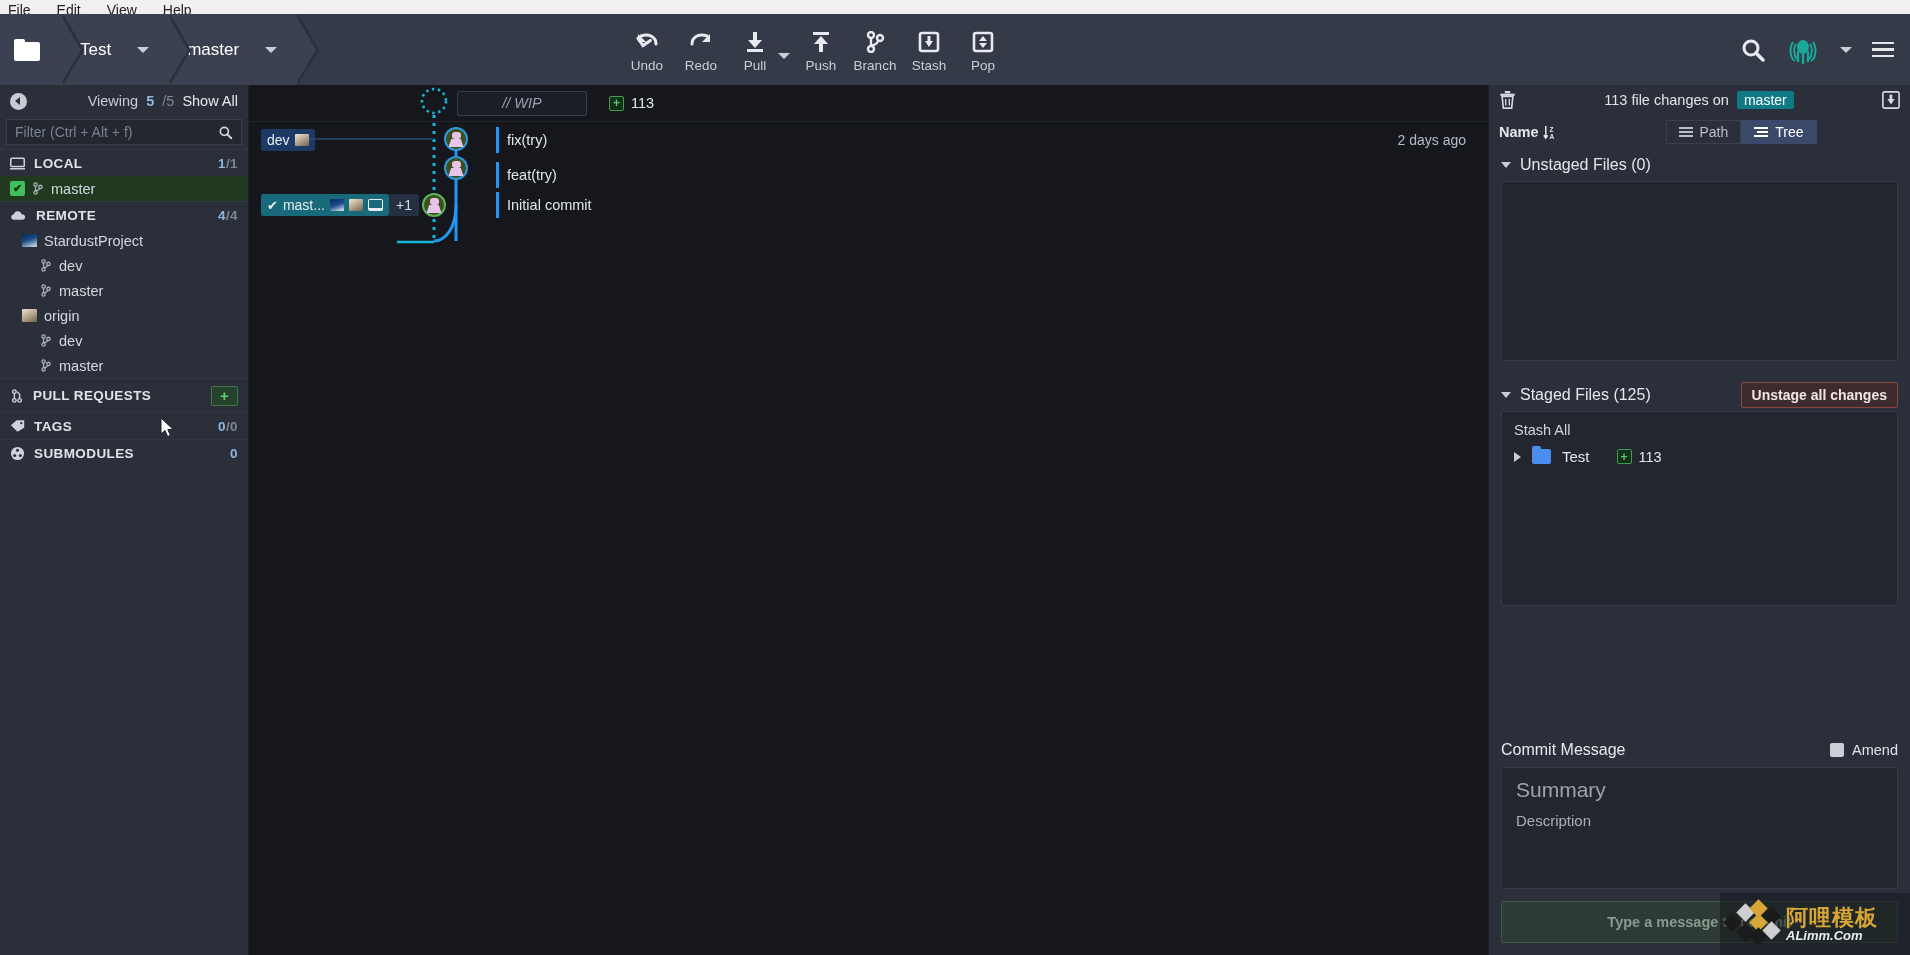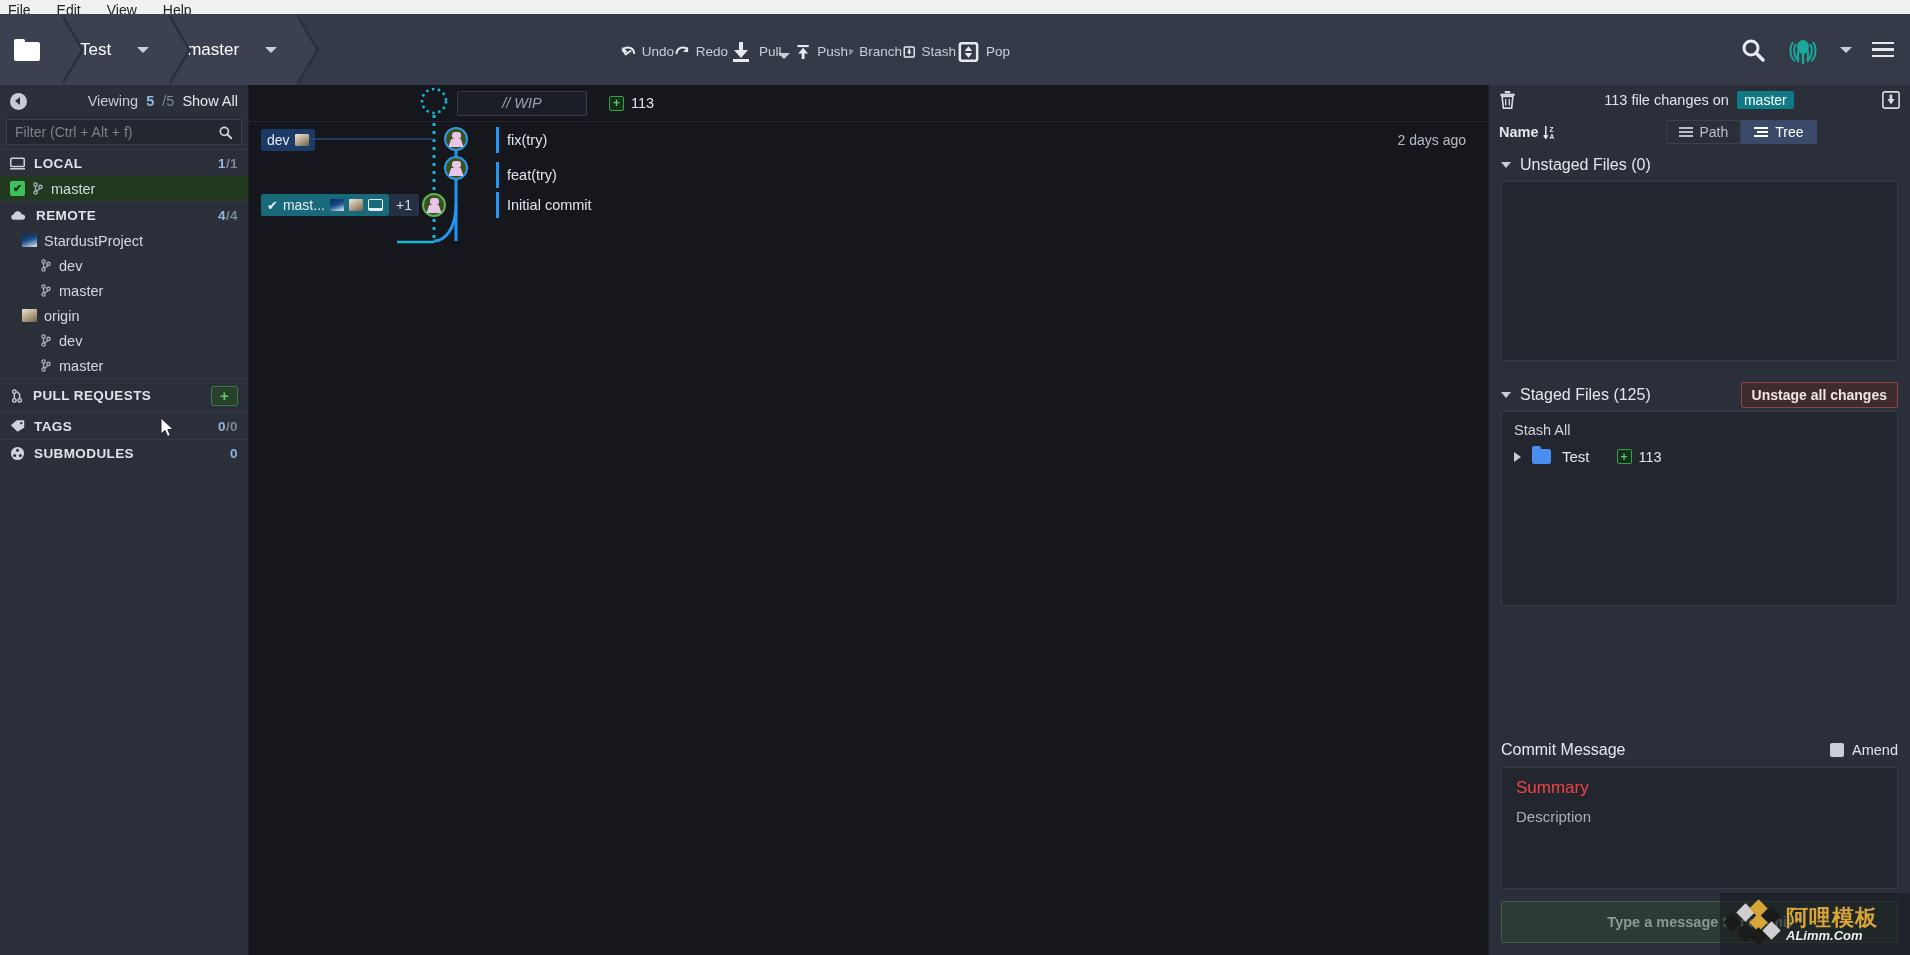--- a/index.html
+++ b/index.html
@@ -58,21 +58,21 @@
   }
   .chev-label { margin-right: 26px; white-space: nowrap; }
   .caret-d {
     width: 0; height: 0; border-left: 6px solid transparent;
     border-right: 6px solid transparent; border-top: 6px solid #c9ced8;
   }
 
   .tool-actions { display: flex; align-items: center; margin-left: auto; margin-right: auto;
     position: absolute; left: 620px; }
   .tool-btn {
-    width: 54px; display: flex; flex-direction: row; align-items: center;
+    width: 54px; display: flex; flex-direction: column; align-items: center;
     gap: 5px; color: #c9ced8; font-size: 13.5px; padding-top: 4px;
   }
   .tool-btn svg { display: block; }
   .pull-caret { margin: 12px 4px 0 -4px; }
 
   .tool-right { position: absolute; right: 16px; display: flex; align-items: center; gap: 20px; }
   .kraken {
     width: 34px; height: 34px; border-radius: 50%;
     display: flex; align-items: center; justify-content: center;
   }
@@ -256,21 +256,21 @@
   }
 
   .commit-area { margin-top: auto; padding: 0 12px 12px 12px; }
   .cm-head { display: flex; align-items: center; height: 34px; font-size: 16px; color: #e5e9ef; }
   .amend { margin-left: auto; display: flex; align-items: center; gap: 8px; font-size: 14.5px; color: #dfe3e9; }
   .amend .box { width: 14px; height: 14px; background: #c9ced7; border-radius: 2px; }
   .cm-box {
     background: #23262f; border: 1px solid #343a47; border-radius: 2px;
     height: 122px; padding: 10px 14px;
   }
-  .cm-summary { font-size: 17px; color: #ef4444; }
+  .cm-summary { font-size: 21px; color: #a3a3a3; }
   .cm-desc { font-size: 15px; color: #a9b0bb; margin-top: 10px; }
   .cm-btn {
     margin-top: 12px; height: 42px; border: 1px solid #3f5a45; background: #2e3a35;
     border-radius: 2px; display: flex; align-items: center; justify-content: center;
     color: #8a9a90; font-size: 14.5px; font-weight: bold;
   }
 
   .watermark {
     position: absolute; right: 0px; bottom: 0px; width: 190px; height: 62px;
     display: flex; align-items: center; gap: 6px;

